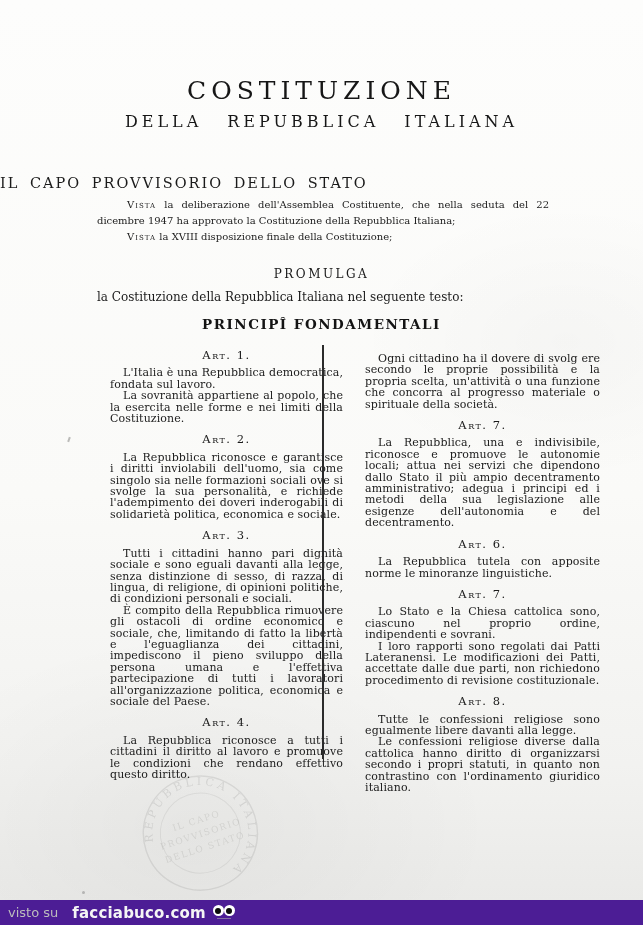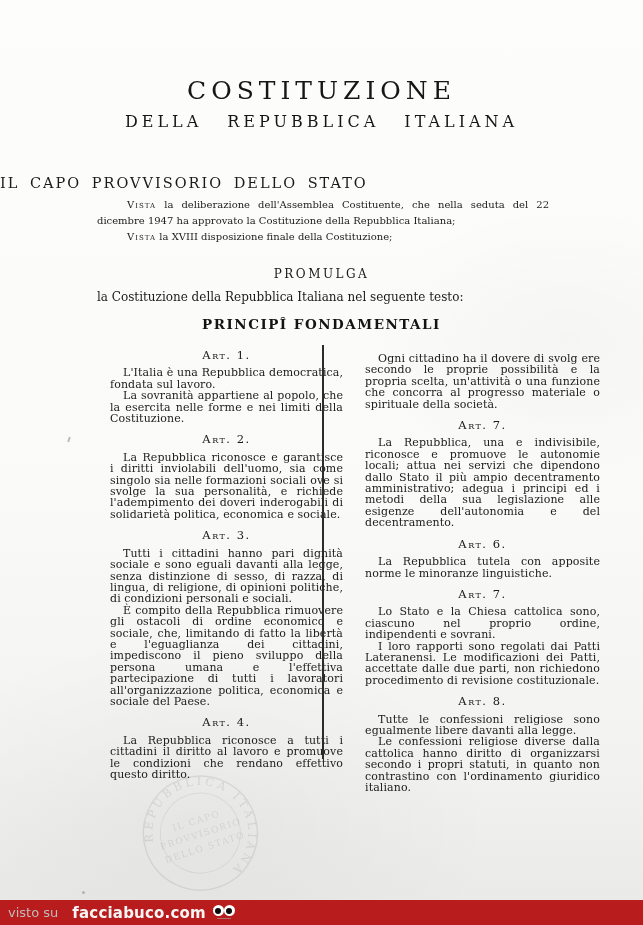--- a/index.html
+++ b/index.html
@@ -50,21 +50,21 @@
   .stamp{position:absolute;left:136px;top:770px;width:130px;height:130px;
          transform:rotate(-18deg);opacity:0.9;}
 
   .speck-a{position:absolute;left:68px;top:437px;width:2px;height:5px;
            background:rgba(70,70,66,0.35);transform:rotate(20deg);}
   .speck-b{position:absolute;left:82px;top:891px;width:3px;height:3px;border-radius:50%;
            background:rgba(90,90,88,0.35);}
 
   
   .footer-bar{position:absolute;left:0;top:900px;width:643px;height:25px;
-        background:#b91c1c;display:flex;align-items:center;
+        background:#4c1d95;display:flex;align-items:center;
         font-family:"DejaVu Sans","Liberation Sans",sans-serif;}
   .footer-prefix{color:#bdbdbd;font-size:13px;margin-left:8px;}
   .footer-site{color:#f5f5f5;font-size:15px;font-weight:700;margin-left:14px;letter-spacing:0.2px;}
   .logo{position:relative;width:26px;height:18px;margin-left:6px;margin-top:2px;}
   .eye{position:absolute;top:0;width:11px;height:11px;border-radius:50%;background:#fff;}
   .eye.l{left:1px;} .eye.r{left:12px;}
   .pupil{position:absolute;left:2.5px;top:3.5px;width:6px;height:6px;border-radius:50%;background:#0c0c0c;}
   .logo-under{position:absolute;left:5px;top:13px;width:14px;height:1.5px;
         background:rgba(170,170,170,0.6);}
 </style>

